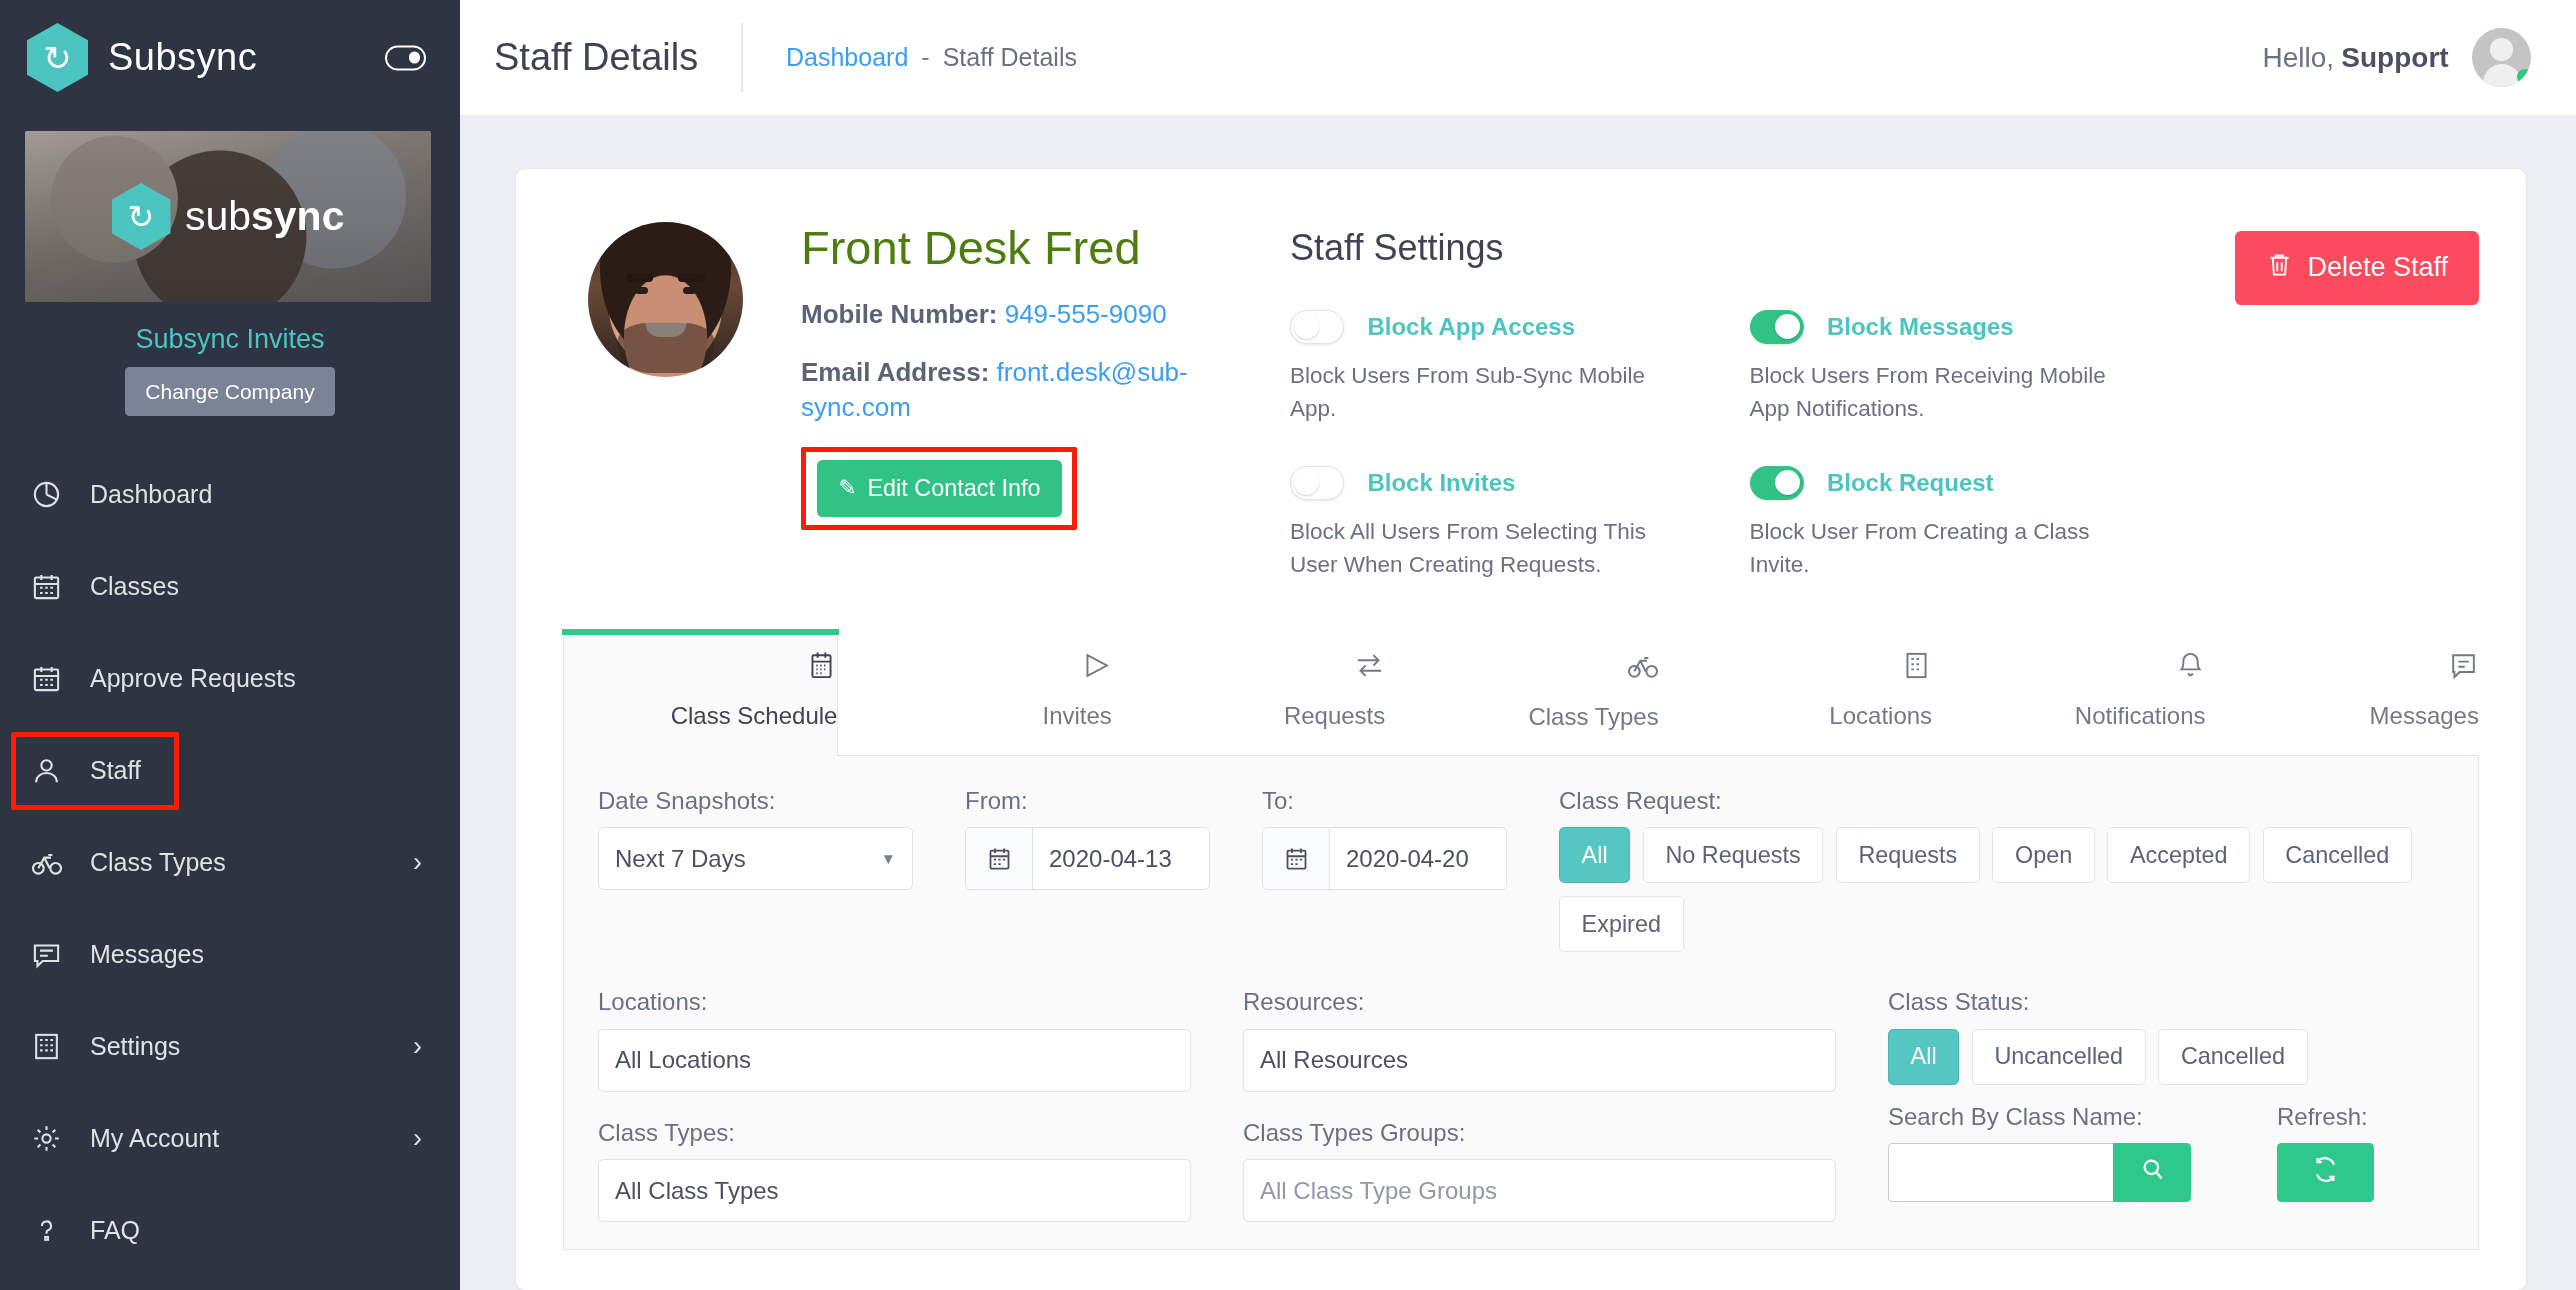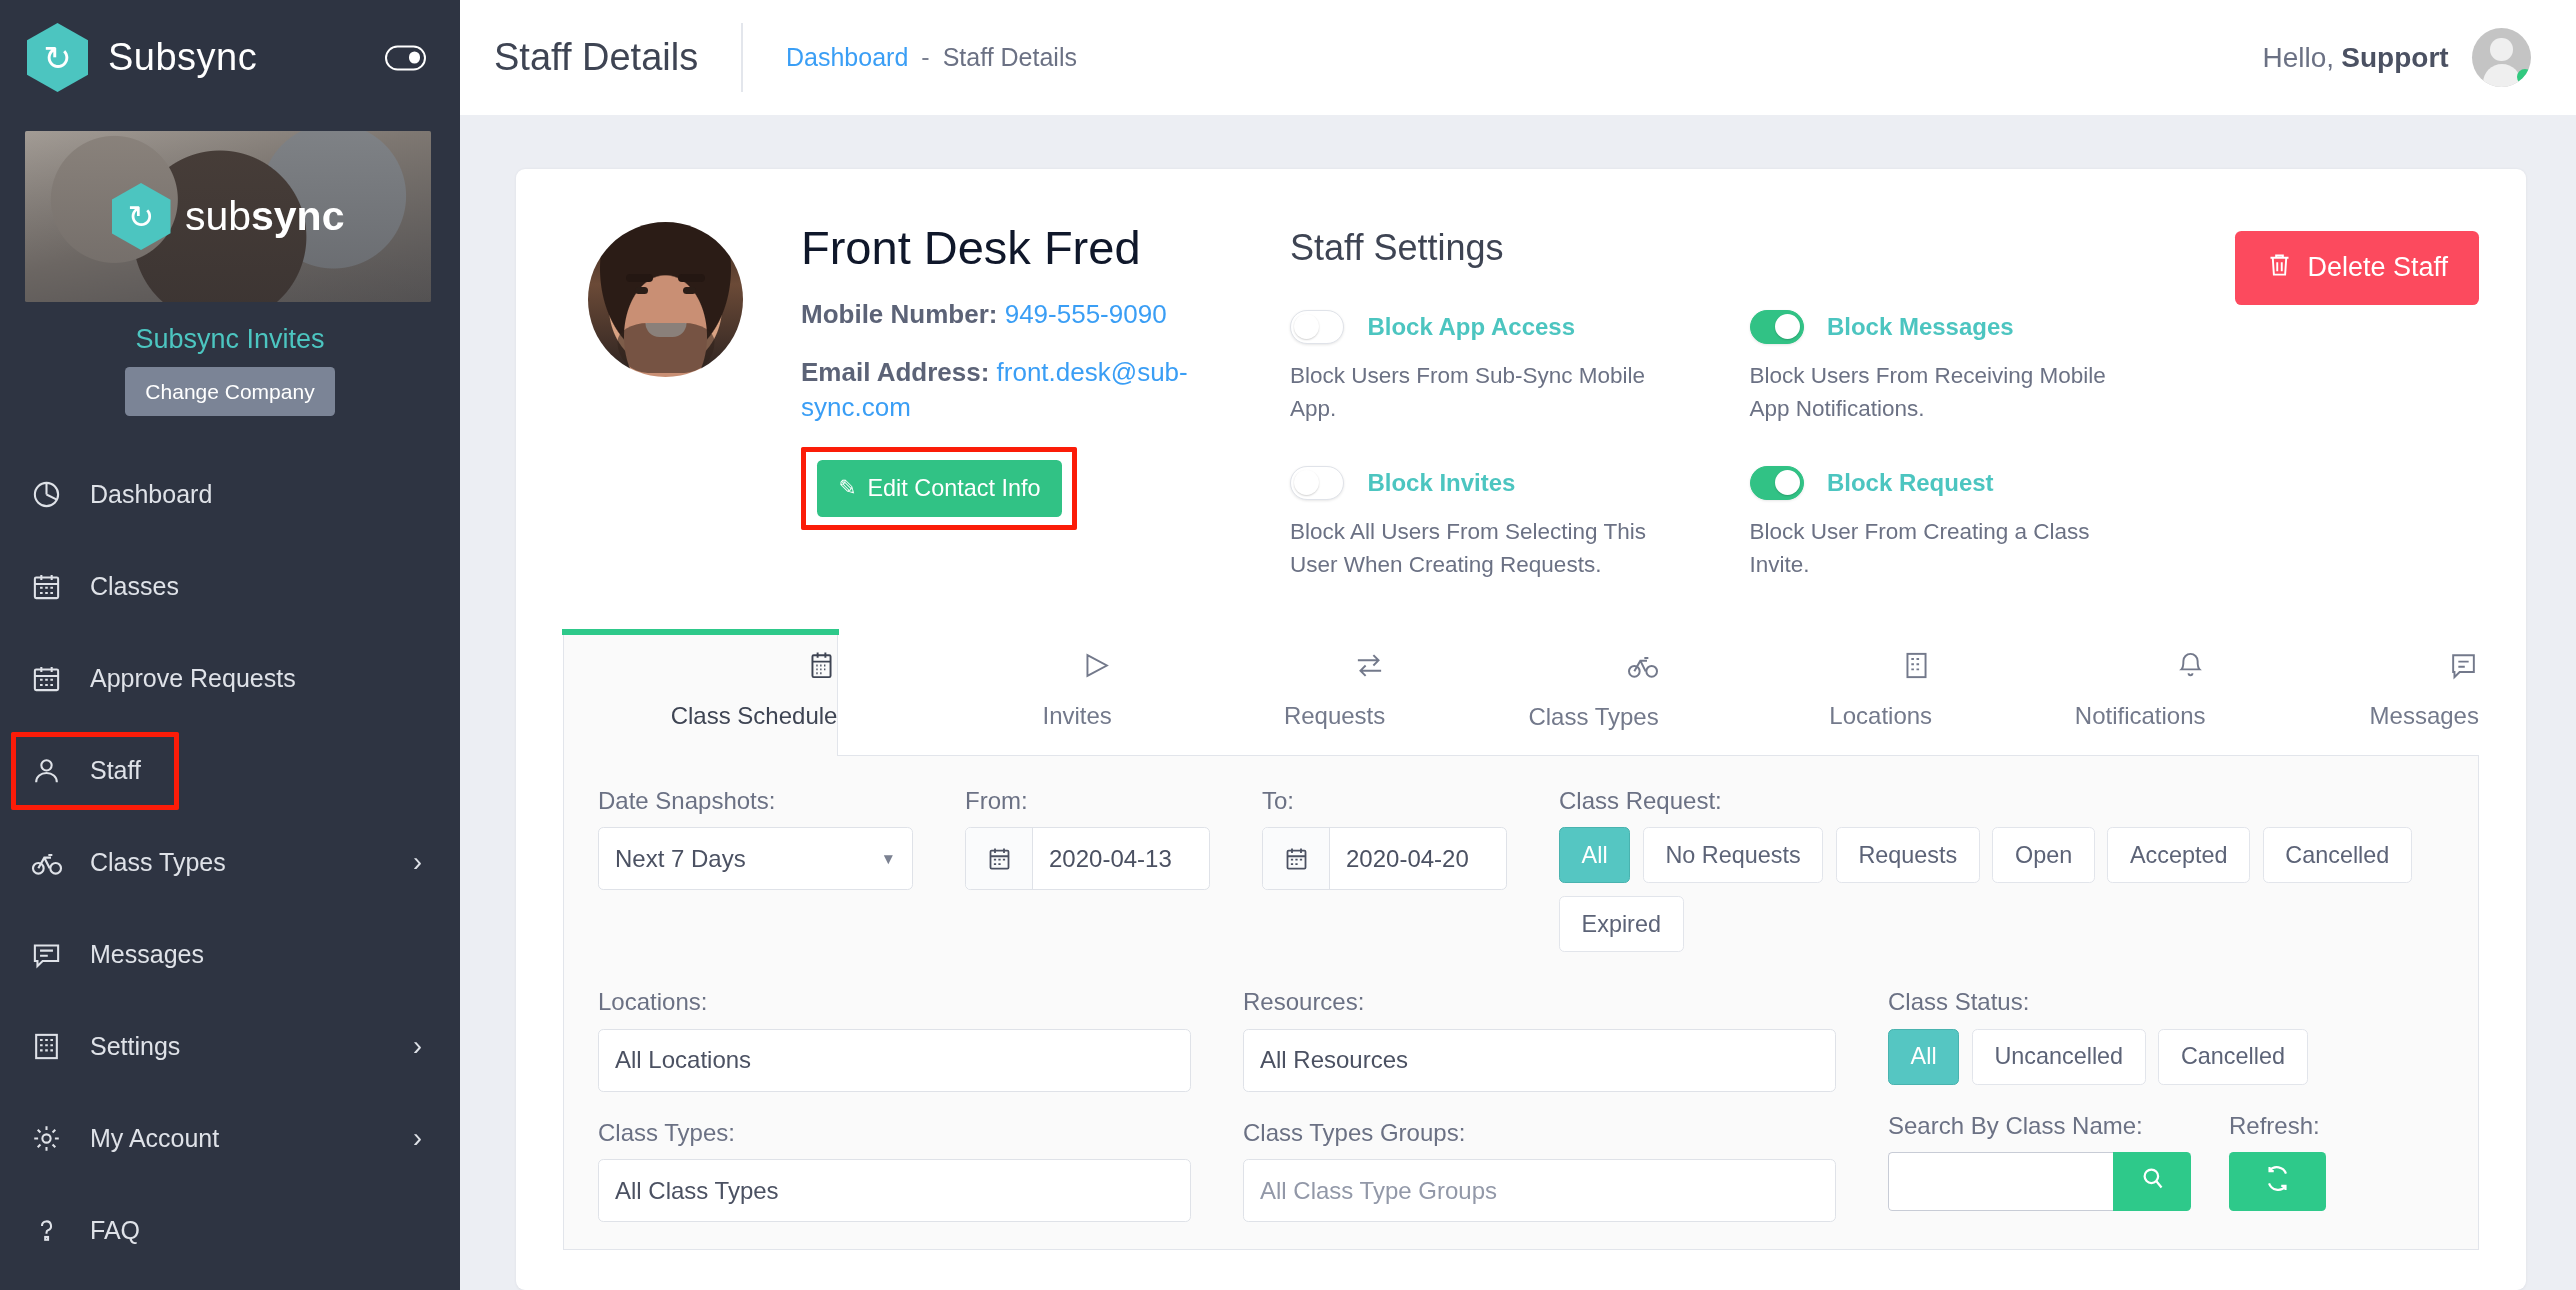--- a/index.html
+++ b/index.html
@@ -129,21 +129,21 @@
     position: relative; overflow: hidden;
   }
   .pf-photo .eyeL, .pf-photo .eyeR { position:absolute; top:65px; width:12.6px; height:7.2px; background:#2a1d17; border-radius:3.6px;}
   .pf-photo .eyeL{ left:47px;} .pf-photo .eyeR{ right:47px;}
   .pf-photo .browL,.pf-photo .browR{ position:absolute; top:52px; width:27px; height:8px; background:#241712; border-radius:4.5px;}
   .pf-photo .browL{left:38px;} .pf-photo .browR{right:38px;}
   .pf-photo .smile{ position:absolute; top:101px; left:50%; transform:translateX(-50%); width:41px; height:14.4px; background:#f6f2ee; border-radius:0 0 21.6px 21.6px;}
   .pf-photo .beard{ position:absolute; bottom:3.6px; left:50%; transform:translateX(-50%); width:97px; height:50px; background:rgba(50,35,28,.55); border-radius:50%/60% 60% 100% 100%;}
 
   .pf-info { margin-left: 58px; }
-  .pf-name { color: #0f172a; font-size: 47px; font-weight: 400; line-height: 1.1; }
+  .pf-name { color: #4d7c0f; font-size: 47px; font-weight: 400; line-height: 1.1; }
   .pf-line { margin-top: 23.4px; font-size: 26px; color: #5c6377; font-weight: 700; max-width: 388px; line-height: 1.35; }
   .pf-line .val { color: #3a9ef5; font-weight: 400; }
   .pf-edit-wrap { position: relative; margin-top: 21.6px; width: 276px; padding: 12.6px 0 12.6px 16px; }
   .pf-edit-wrap::before {
     content:""; position:absolute; inset:0; border: 5.4px solid #fb1c08; border-radius:1.8px; pointer-events:none;
   }
   .pf-edit-btn {
     background: #31c285; color: #fff; border: none; border-radius: 5.4px;
     font-size: 23.4px; font-family: inherit; padding: 15.3px 21.6px; cursor: pointer;
     display: inline-flex; align-items: center; gap: 10.8px;
@@ -584,21 +584,21 @@
                 </div>
             </div>
 
             <div class="f-col" style="margin-right:0;">
               <div class="f-label">Class Status:</div>
               <div class="chips">
                 <button class="chip sel">All</button>
                 <button class="chip">Uncancelled</button>
                 <button class="chip">Cancelled</button>
               </div>
-              <div style="display:flex; align-items:flex-end; margin-top:27px;">
+              <div style="display:flex; align-items:flex-end; margin-top:18px;gap:48px;">
                 <div>
                   <div class="f-label">Search By Class Name:</div>
                   <div class="search-wrap">
                     <input class="search-input" type="text" value="" placeholder="" style="">
                     <button class="search-btn">
                       <span>
                         <svg width="27" height="27" viewBox="0 0 24 24" fill="none" stroke="#ffffff" stroke-width="2">
                             <circle cx="11" cy="10" r="6"></circle>
                             <path d="M15.5 14.5 L20 20"></path>
                           </svg>

